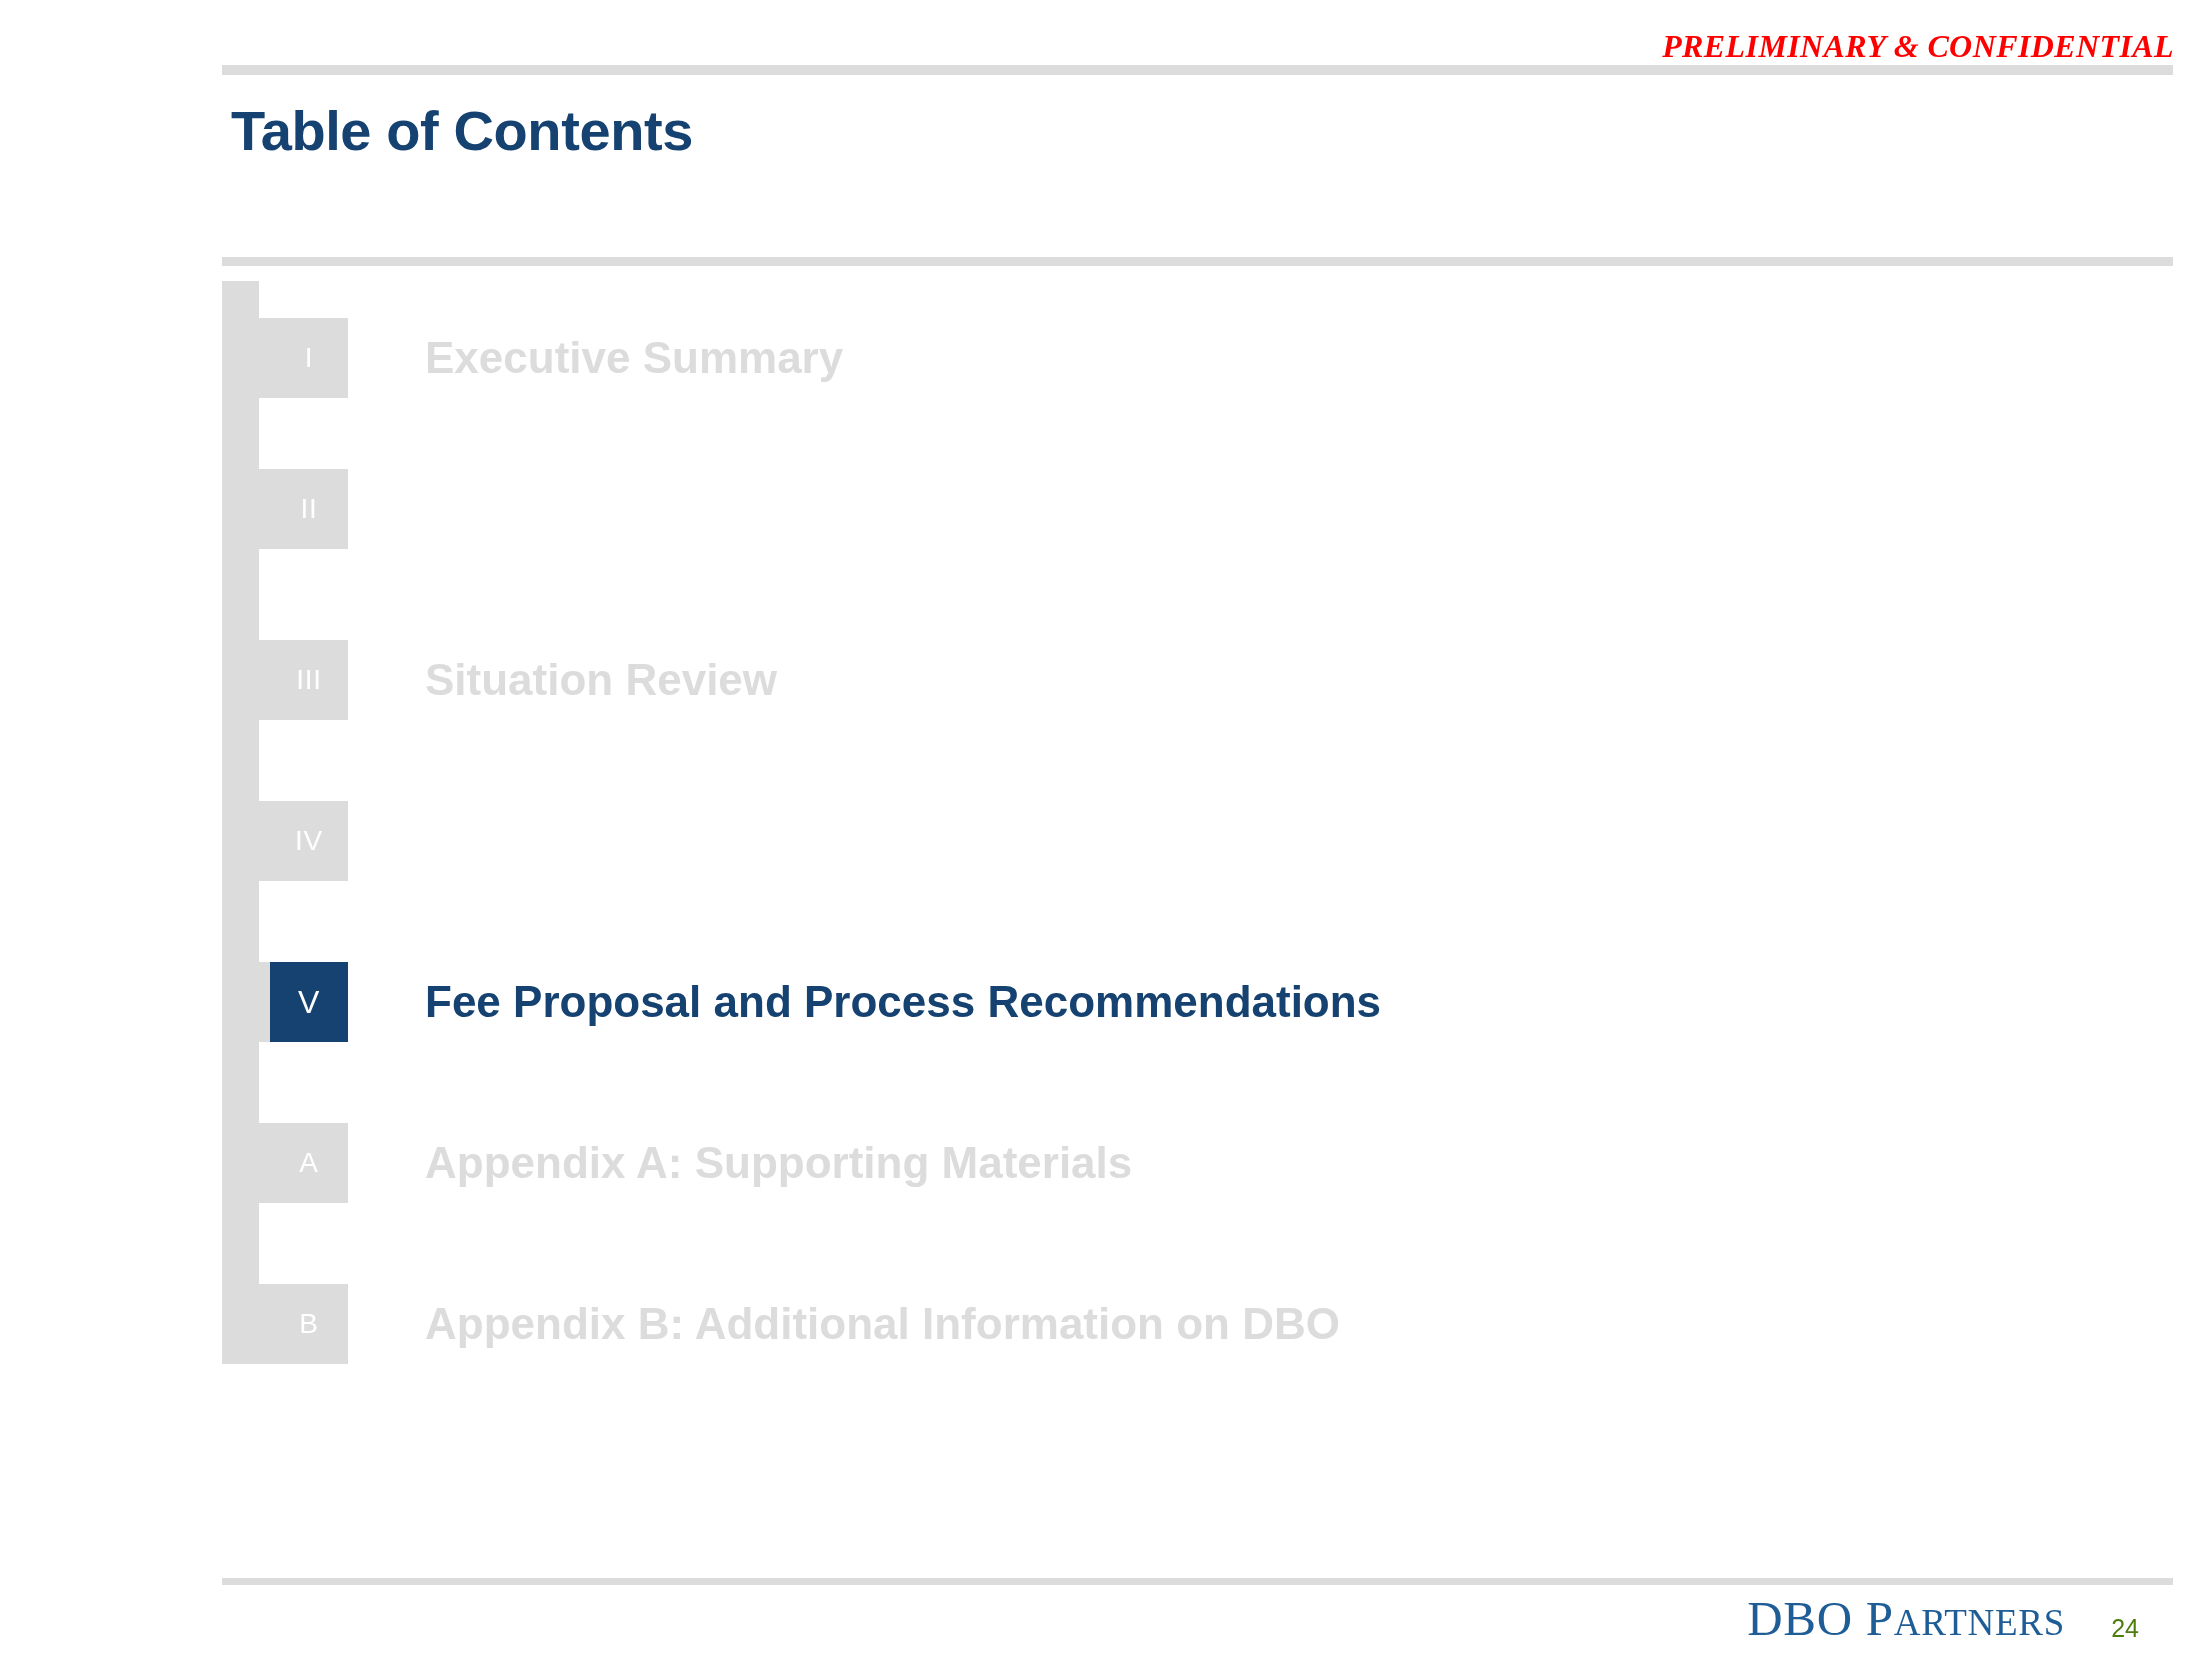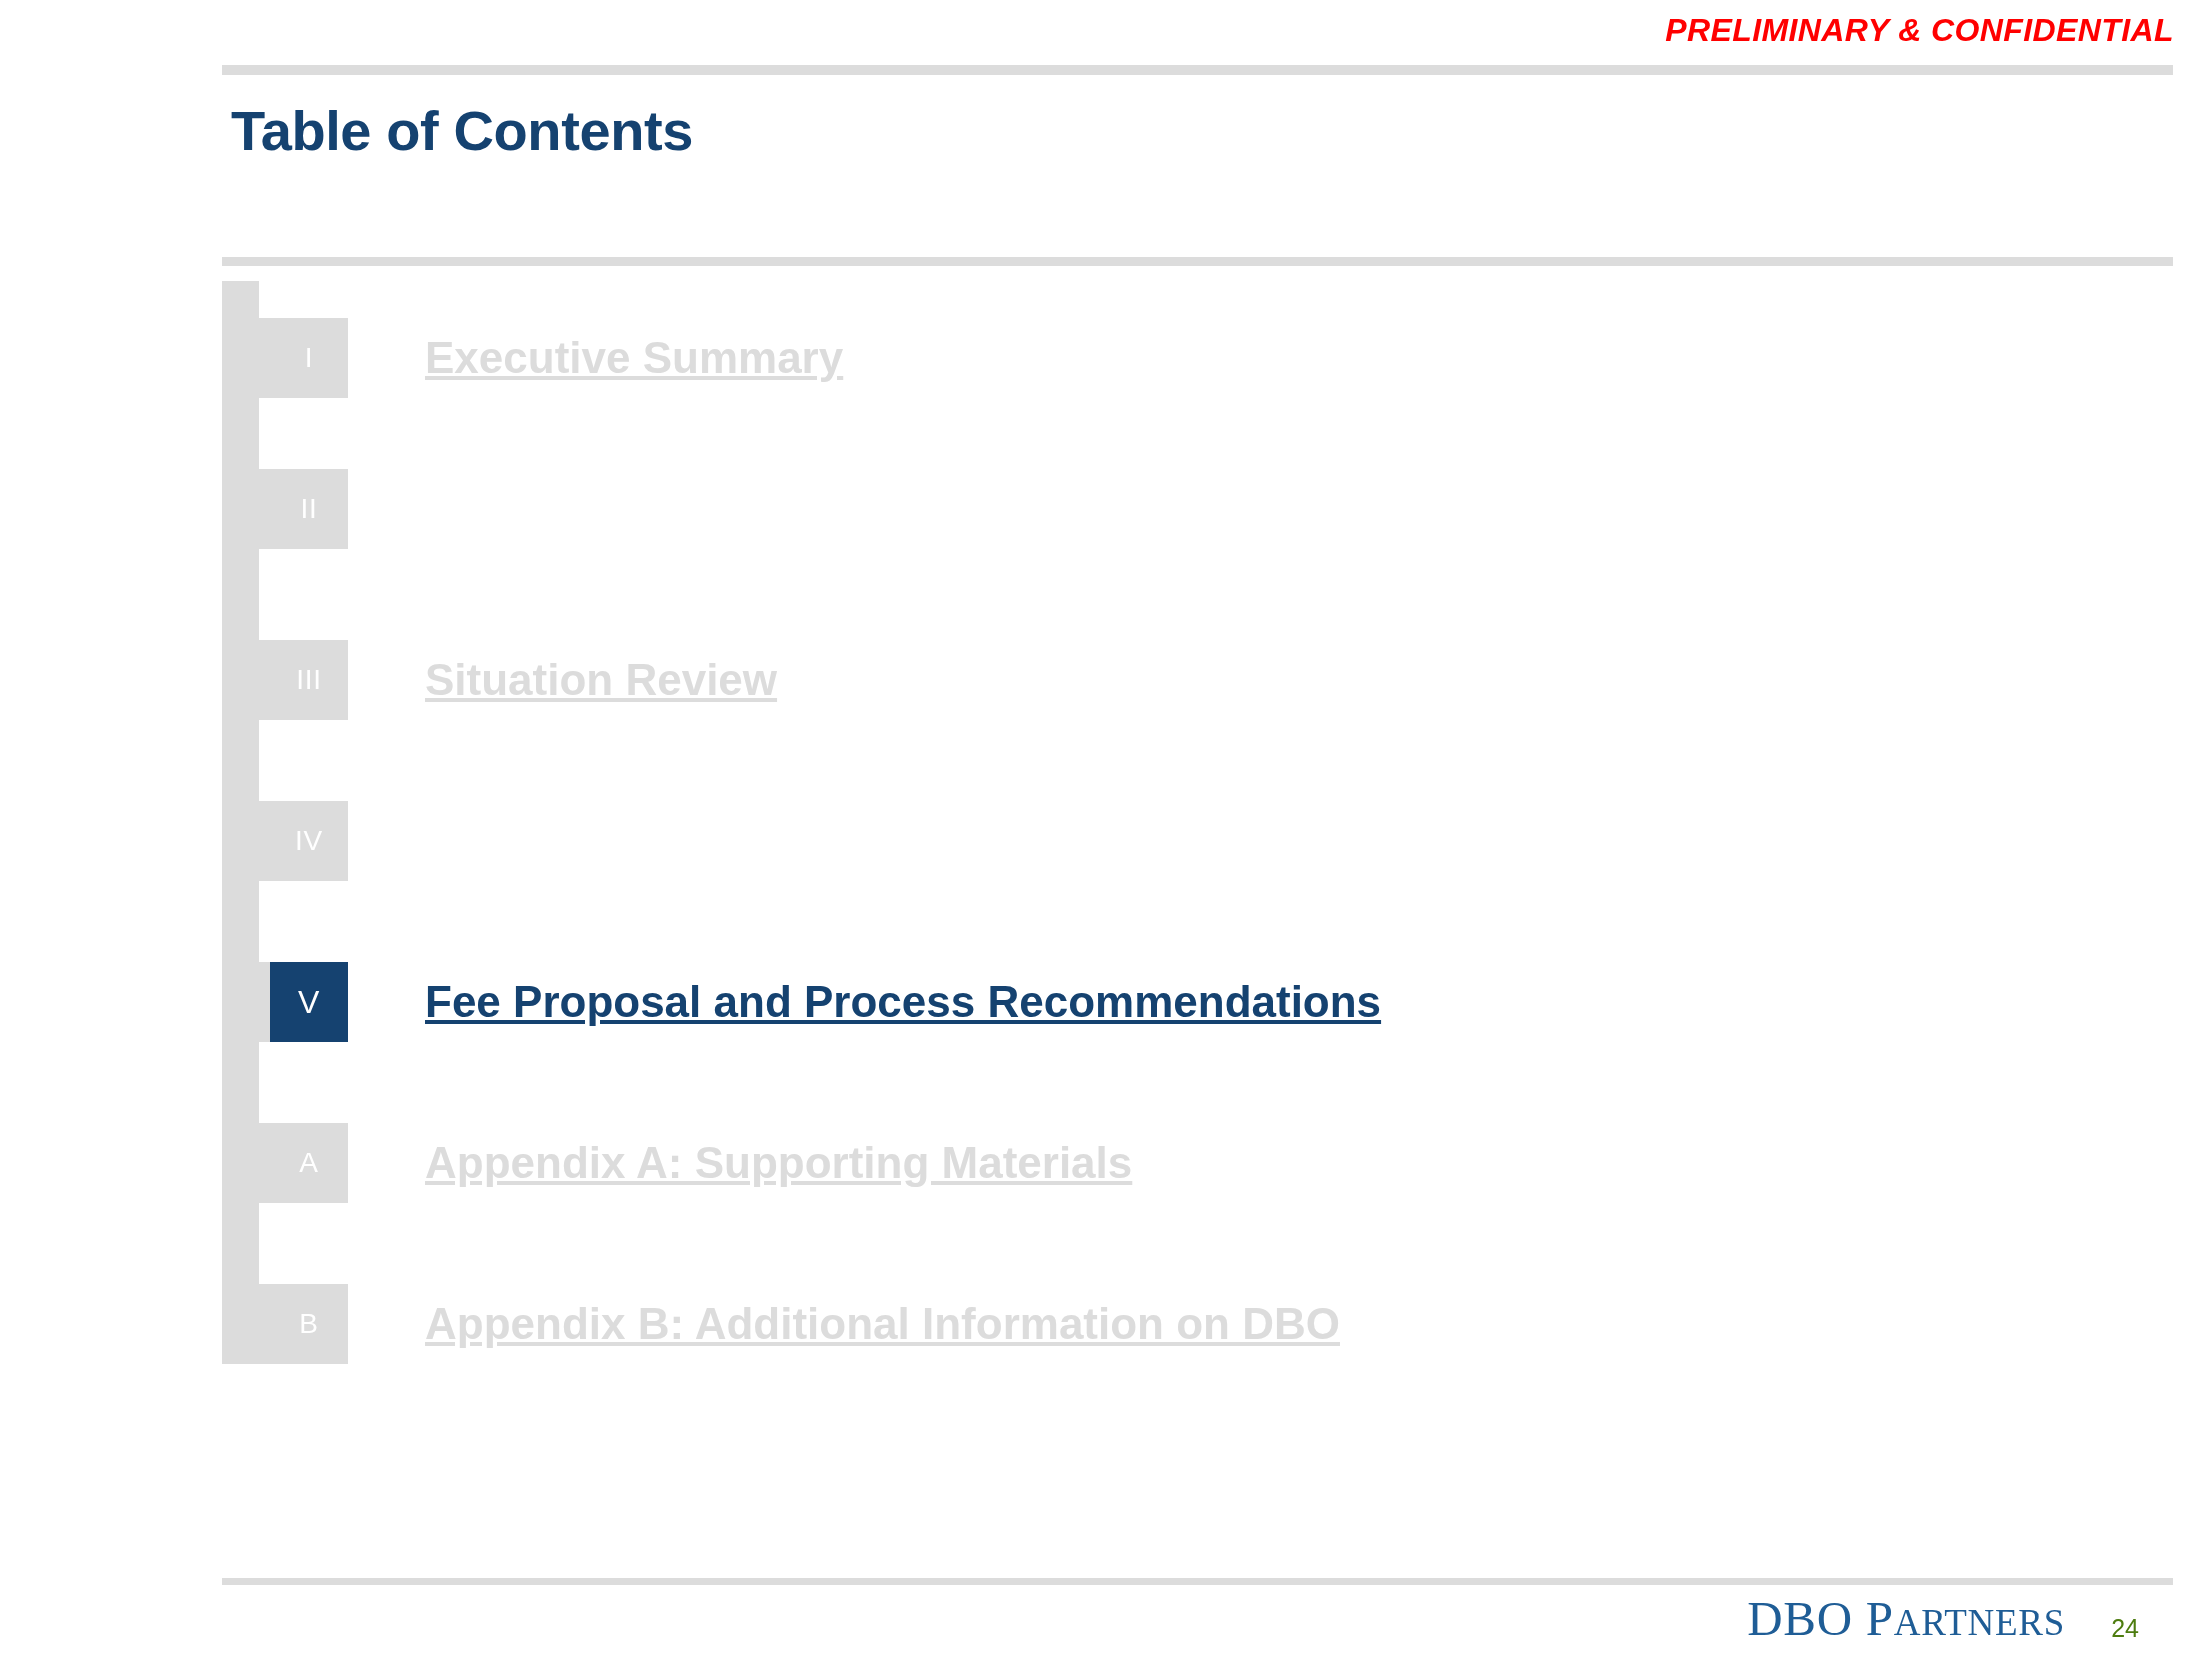--- a/index.html
+++ b/index.html
@@ -11,23 +11,23 @@
     width: 2205px;
     height: 1654px;
     position: relative;
     font-family: "Liberation Sans", sans-serif;
     overflow: hidden;
   }
 
   
   .confidential {
     position: absolute;
-    top: 12px;
+    top: 28px;
     right: 31px;
-    font-family: Liberation Sans, sans-serif;
+    font-family: Liberation Serif, serif;
     font-weight: bold;
     font-style: italic;
     font-size: 32px;
     letter-spacing: 0.4px;
     color: #ff0000;
     white-space: nowrap;
   }
   .rule {
     position: absolute;
     left: 222px;
@@ -105,21 +105,20 @@
     position: absolute;
     left: 203px;
     top: 0;
     height: 80px;
     display: flex;
     align-items: center;
     font-size: 44px;
     font-weight: bold;
     color: #dcdcdc;
     white-space: nowrap;
-    text-decoration: underline;
   }
   .toc-row.active .toc-label {
     color: #154270;
   }
 
   
   .logo {
     position: absolute;
     right: 140px;
     top: 1594px;

